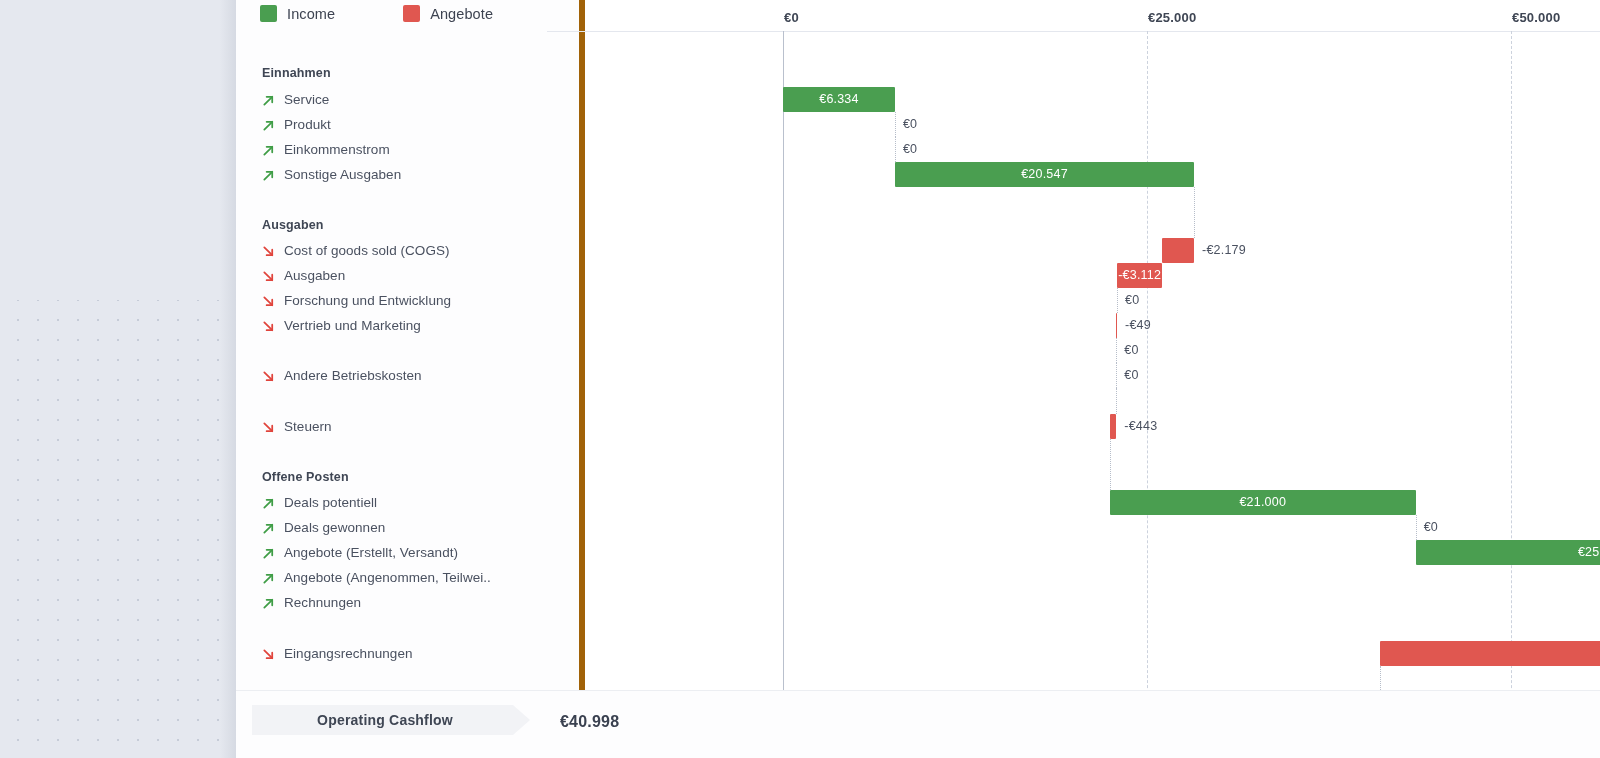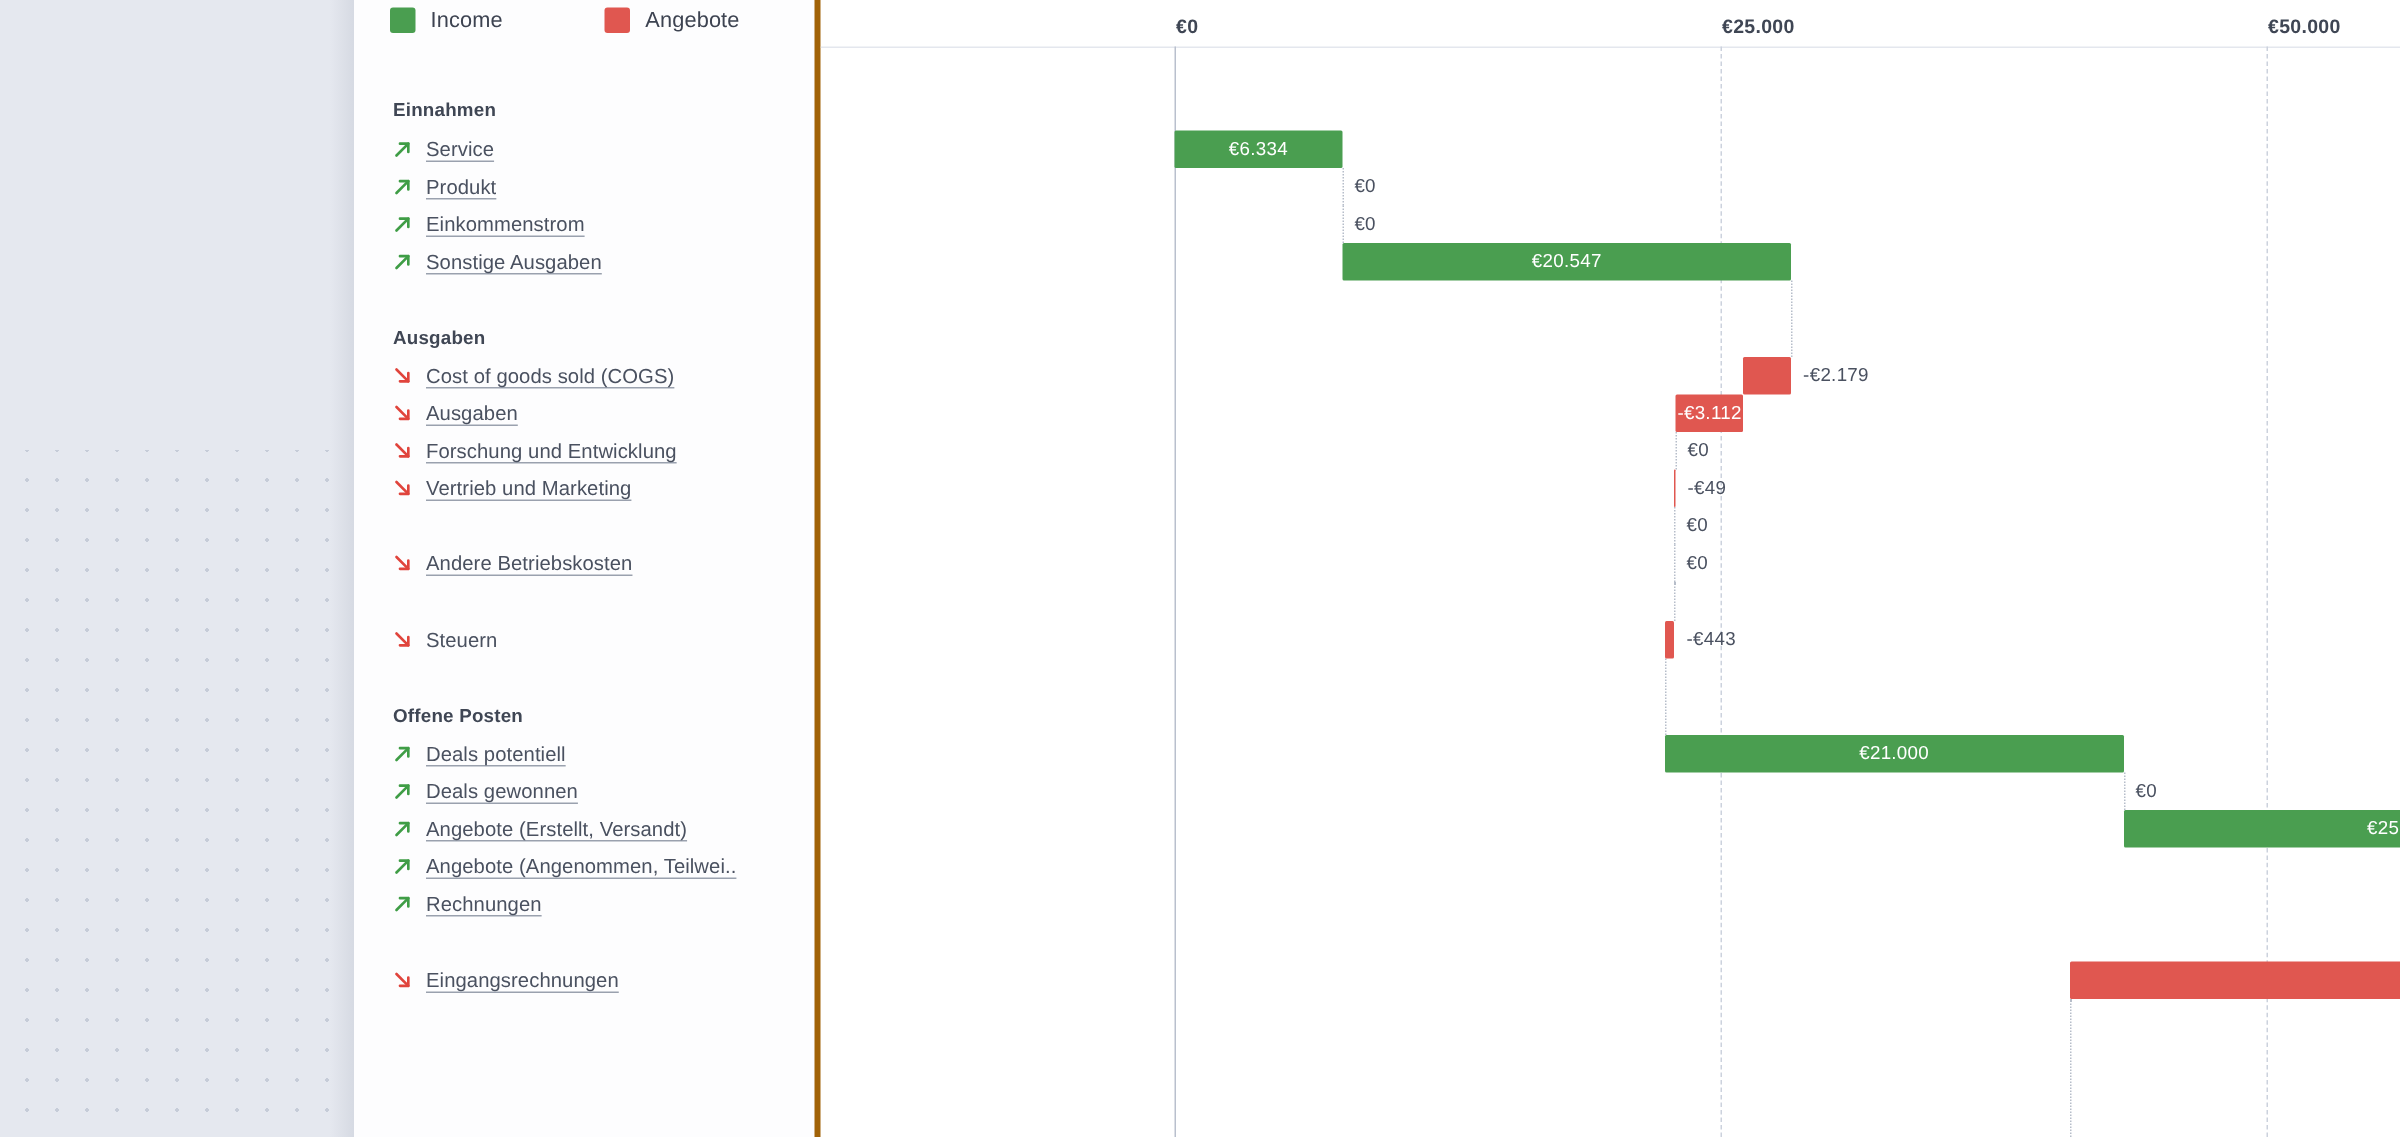--- a/index.html
+++ b/index.html
@@ -30,43 +30,43 @@
   }
 
   
   #card {
     position: absolute; left: 236px; top: 0; width: 1364px; height: 758px;
     background: #ffffff;
   }
 
   
   #labels {
-    position: absolute; left: 0; top: 0; width: 311px; height: 758px;
+    position: absolute; left: 0; top: 0; width: 349px; height: 758px;
     background: #fdfdfe;
-    border-right: 4px solid #a16207;
+    border-right: 6px solid #a16207;
   }
 
   .legend { position: absolute; left: 24px; top: 5px; display: flex; gap: 68px; align-items: center; }
   .legend-item { display: flex; align-items: center; gap: 10px; }
   .swatch { width: 17px; height: 17px; border-radius: 2px; display: inline-block; }
   .legend-label { font-size: 14.5px; color: #3d4351; letter-spacing: .1px; }
 
   .sec-head {
     position: absolute; left: 26px;
     font-size: 12.5px; font-weight: bold; color: #3f4654; letter-spacing: .15px;
   }
 
   .row-label {
     position: absolute; left: 26px; height: 25px;
     display: flex; align-items: center; gap: 9px;
   }
   .arrow { width: 13px; height: 13px; flex: 0 0 13px; display: block; }
   .row-text {
     font-size: 13.5px; color: #4a5160; letter-spacing: .05px;
-    text-decoration: underline; text-decoration-color: #9aa1ae;
+    text-decoration-color: #9aa1ae;
     text-underline-offset: 2.5px; text-decoration-thickness: 1px;
     white-space: nowrap;
   }
   .row-text.plain { text-decoration: none; }
 
   
   #footer-band {
     position: absolute; left: 0; bottom: 0; width: 1364px; height: 68px;
     background: #fdfdfe; border-top: 1px solid #eceef2;
   }
@@ -343,15 +343,21 @@
           <div class="bar" style="left: 562.887px; top: 490px; width: 305.76px; background: rgb(74, 158, 80);"></div>
           <div class="bar-text inside" style="top: 490px; left: 562.887px; width: 305.76px; text-align: center;">€21.000</div>
           <div class="bar-text outside" style="top: 515px; left: 876.647px;">€0</div>
           <div class="bar" style="left: 868.647px; top: 540px; width: 371.28px; background: rgb(74, 158, 80);"></div>
           <div class="bar-text inside" style="top: 540px; left: 868.647px; width: 371.28px; text-align: center;">€25.500</div>
           <div class="bar" style="left: 832.931px; top: 641px; width: 746.928px; background: rgb(224, 87, 80);"></div>
           <div class="bar-text inside" style="top: 641px; left: 832.931px; width: 746.928px; text-align: right; padding-right: 10px;">-€51.300</div>
         </div>
     </div>
 
+    <div id="footer-band">
+      <div id="total-chip">
+        <span>Operating Cashflow</span>
+      </div>
+      <div id="total-value">€40.998</div>
+    </div>
 
   </div>
 </div>
 
 </body></html>

